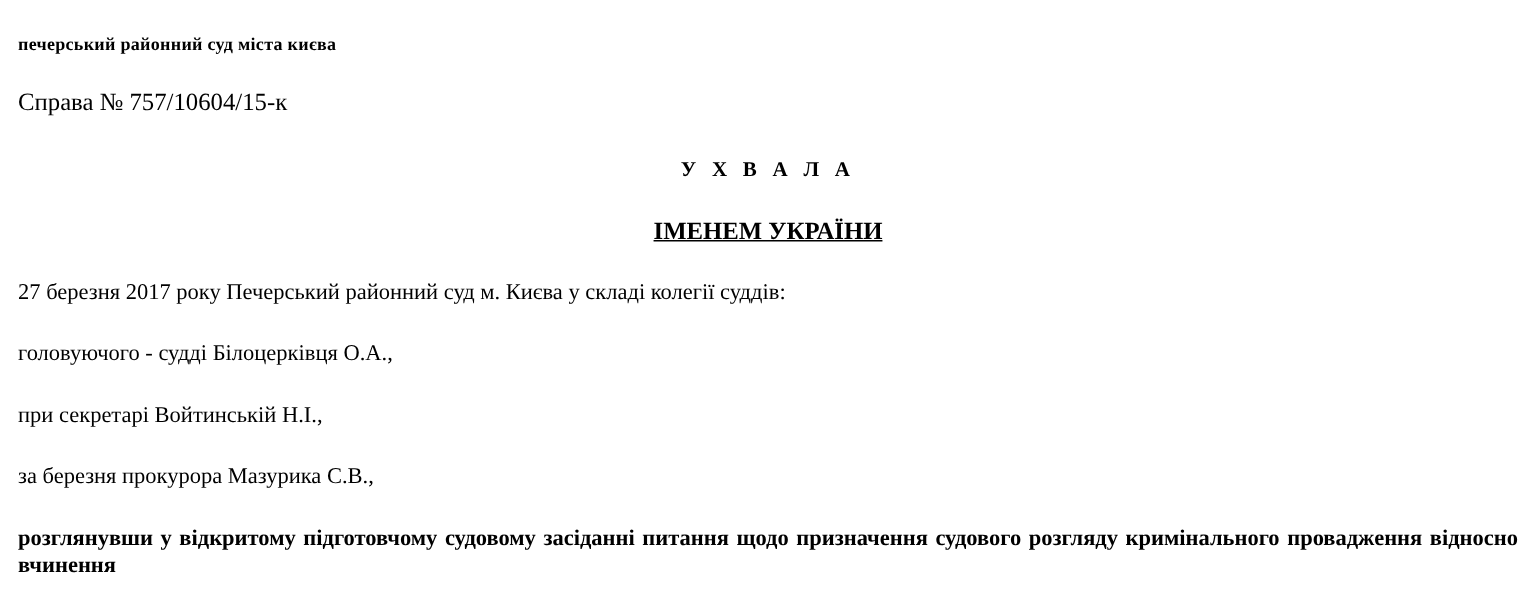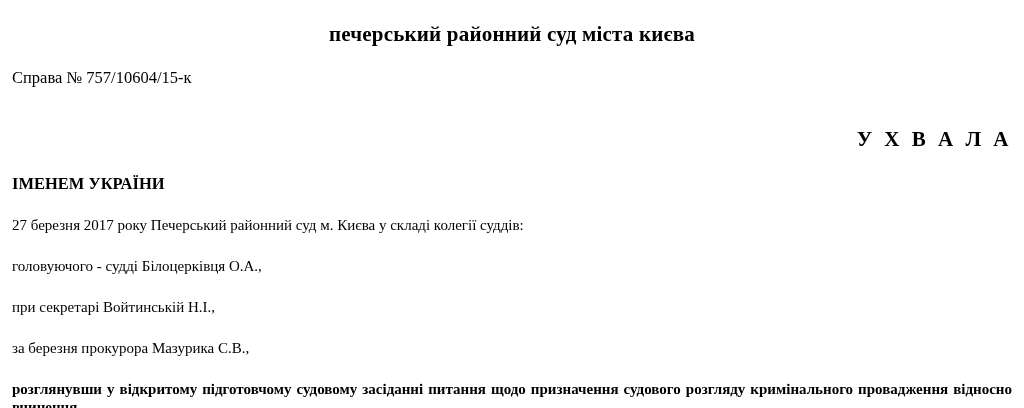--- a/index.html
+++ b/index.html
@@ -16,44 +16,44 @@
   }
   .page {
     position: relative;
     width: 1024px;
     height: 408px;
     background: #ffffff;
     box-sizing: border-box;
     padding: 0 12px;
   }
   .court-title {
-    text-align: center;
     font-weight: bold;
-    font-size: 21px;
+    font-size: 12px;
     letter-spacing: 0.2px;
     margin-top: 22px;
   }
   .case-number {
     text-align: left;
     font-size: 16.5px;
     margin-top: 21px;
     padding-right: 4px;
   }
   .doc-type {
-    text-align: right;
+    text-align: center;
     font-weight: bold;
-    font-size: 21px;
+    font-size: 14px;
     letter-spacing: 3.5px;
-    margin-top: 39px;
+    margin-top: 28px;
   }
   .in-name-of {
-    text-align: left;
+    text-align: center;
     font-weight: bold;
     font-size: 16.5px;
     margin-top: 22px;
+    text-decoration: underline;
   }
   .para {
     font-size: 15px;
     margin-top: 22px;
     text-align: left;
     line-height: 1.26;
   }
   .para.justify {
     text-align: justify;
     text-justify: inter-word;

